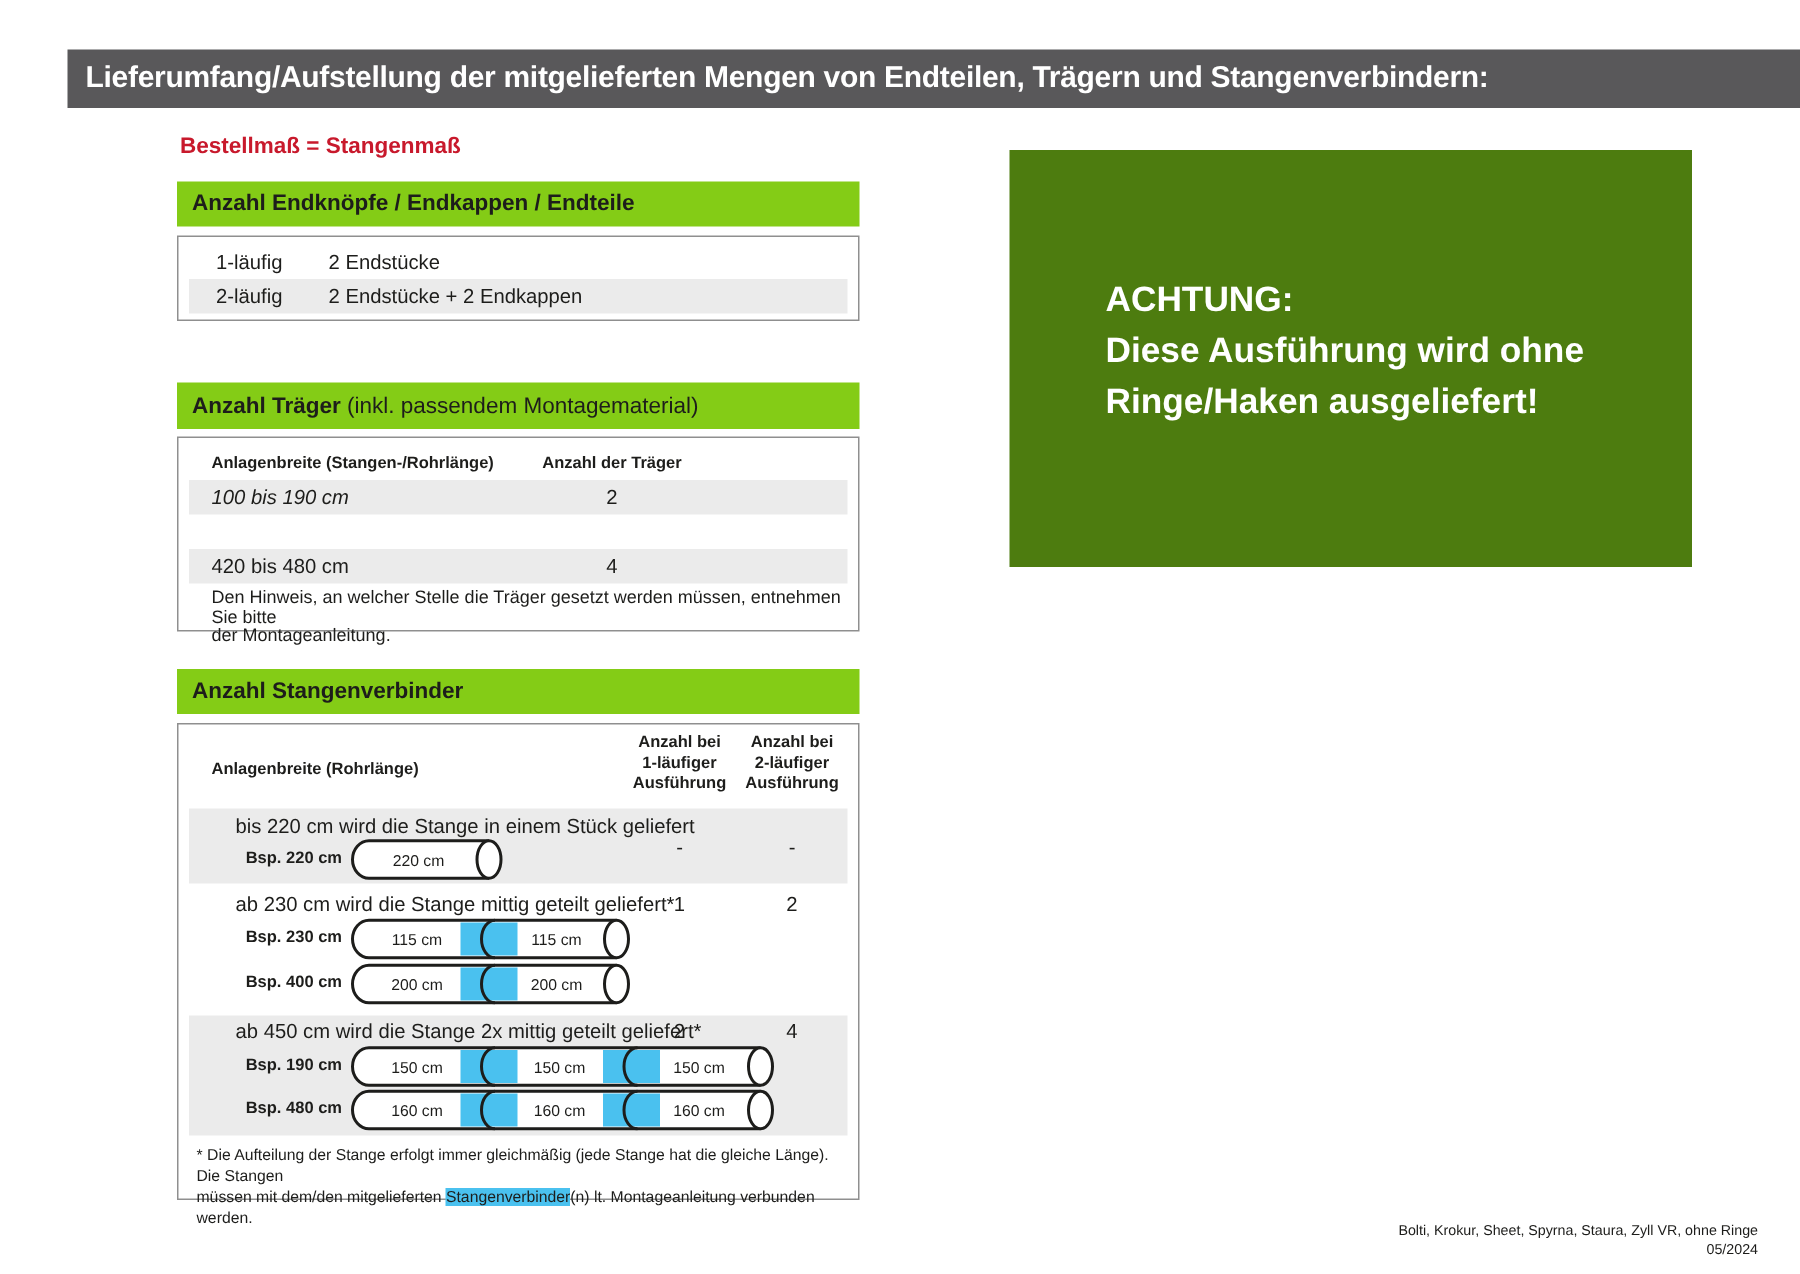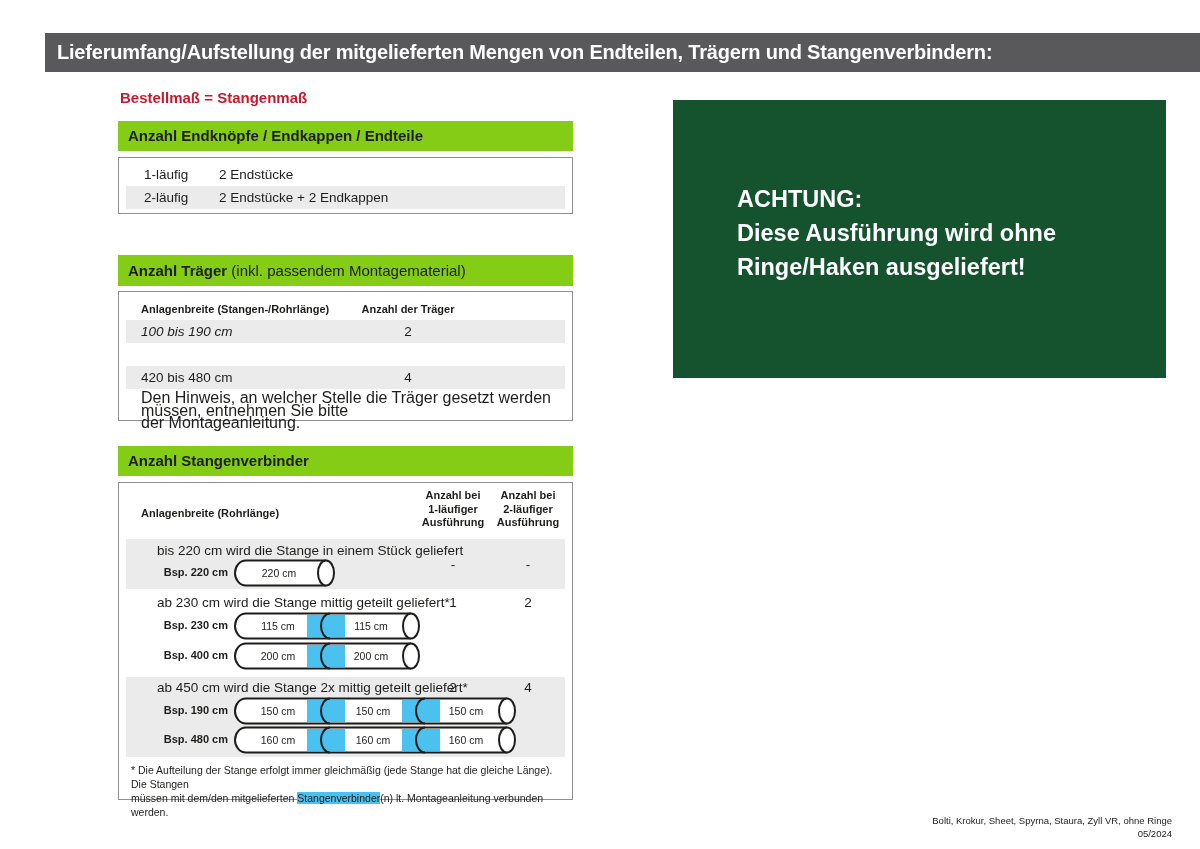--- a/index.html
+++ b/index.html
@@ -19,34 +19,34 @@
   .sechead b{font-weight:bold;}
 
   
   .tbox{width:455px;background:#fff;border:1px solid #8f8f8f;box-sizing:border-box;}
   .trow{position:absolute;left:7px;width:439px;}
   .gray{background:#ebebeb;}
   .celllabel{position:absolute;left:18px;top:0;line-height:23px;font-size:13.5px;}
   .cellval{position:absolute;left:93px;top:0;line-height:23px;font-size:13.5px;}
   .smallhead{font-size:11px;font-weight:bold;}
   .centercol{position:absolute;text-align:center;width:140px;}
-  .note{font-size:16px;line-height:12.5px;}
+  .note{font-size:12px;line-height:12.5px;}
 
   
   .vrowtext{position:absolute;left:15px;font-size:13.5px;padding-left:16px;}
   .cnt{font-size:13.5px;}
   .bsp{position:absolute;left:20px;width:82px;text-align:right;font-size:11px;font-weight:bold;}
   .rod{position:absolute;overflow:visible;}
   .rod text{font-family:"Liberation Sans",sans-serif;font-size:10.5px;fill:#1d1d1b;}
   .colhead3{position:absolute;width:140px;text-align:center;font-size:11px;font-weight:bold;line-height:13.5px;white-space:pre-line;}
   .footnote{font-size:10.5px;line-height:14px;}
   .hl{background:#4ac1ef;}
 
   
-  .attention{left:673px;top:100px;width:493px;height:278px;background:#14532d;}
+  .attention{left:673px;top:100px;width:455px;height:278px;background:#4d7c0f;}
   .attention .txt{position:absolute;left:64px;top:82px;color:#fff;font-weight:bold;font-size:23.5px;line-height:34px;white-space:nowrap;}
 
   .footer{left:872px;top:814px;width:300px;text-align:right;font-size:9.5px;line-height:13px;color:#1d1d1b;}
 </style>
 </head>
 <body>
 
 <div class="page">
 
   <div class="abs titlebar">

